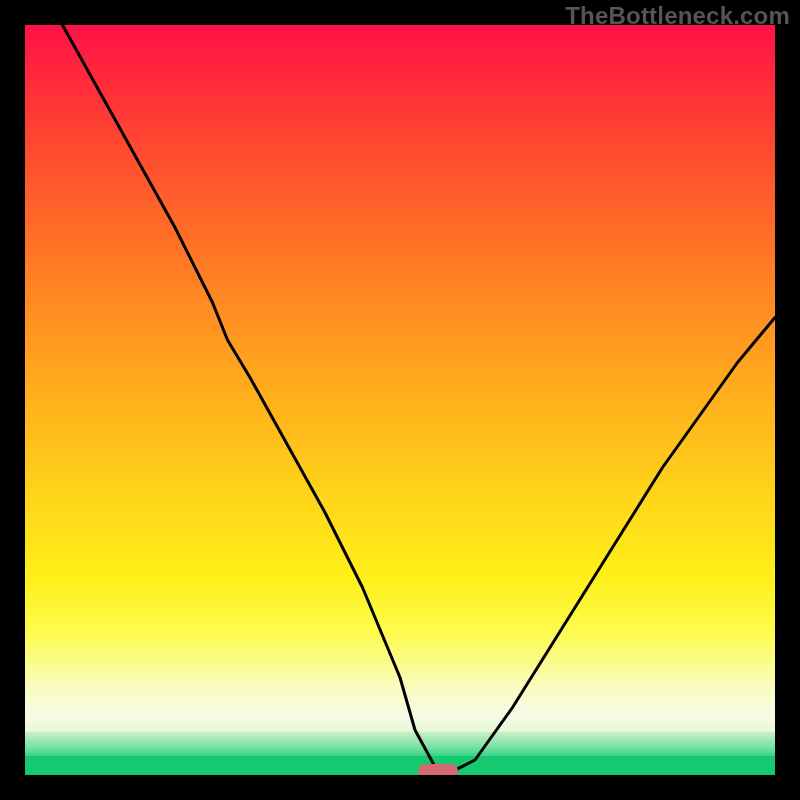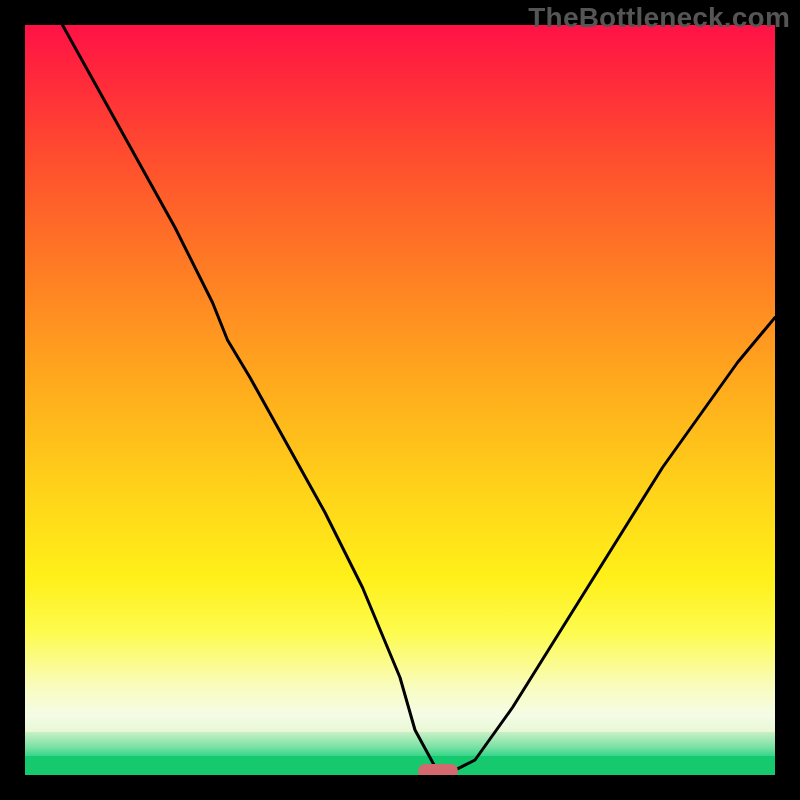--- a/index.html
+++ b/index.html
@@ -15,21 +15,21 @@
     position: relative;
     width: 800px;
     height: 800px;
     background: #000;
   }
   .watermark {
     position: absolute;
     top: 2px;
     right: 10px;
     color: #555;
-    font-size: 28px;
+    font-size: 24px;
     font-weight: 600;
     letter-spacing: 0.2px;
     z-index: 20;
   }
   .plot-area {
     position: absolute;
     left: 25px;
     top: 25px;
     width: 750px;
     height: 750px;

